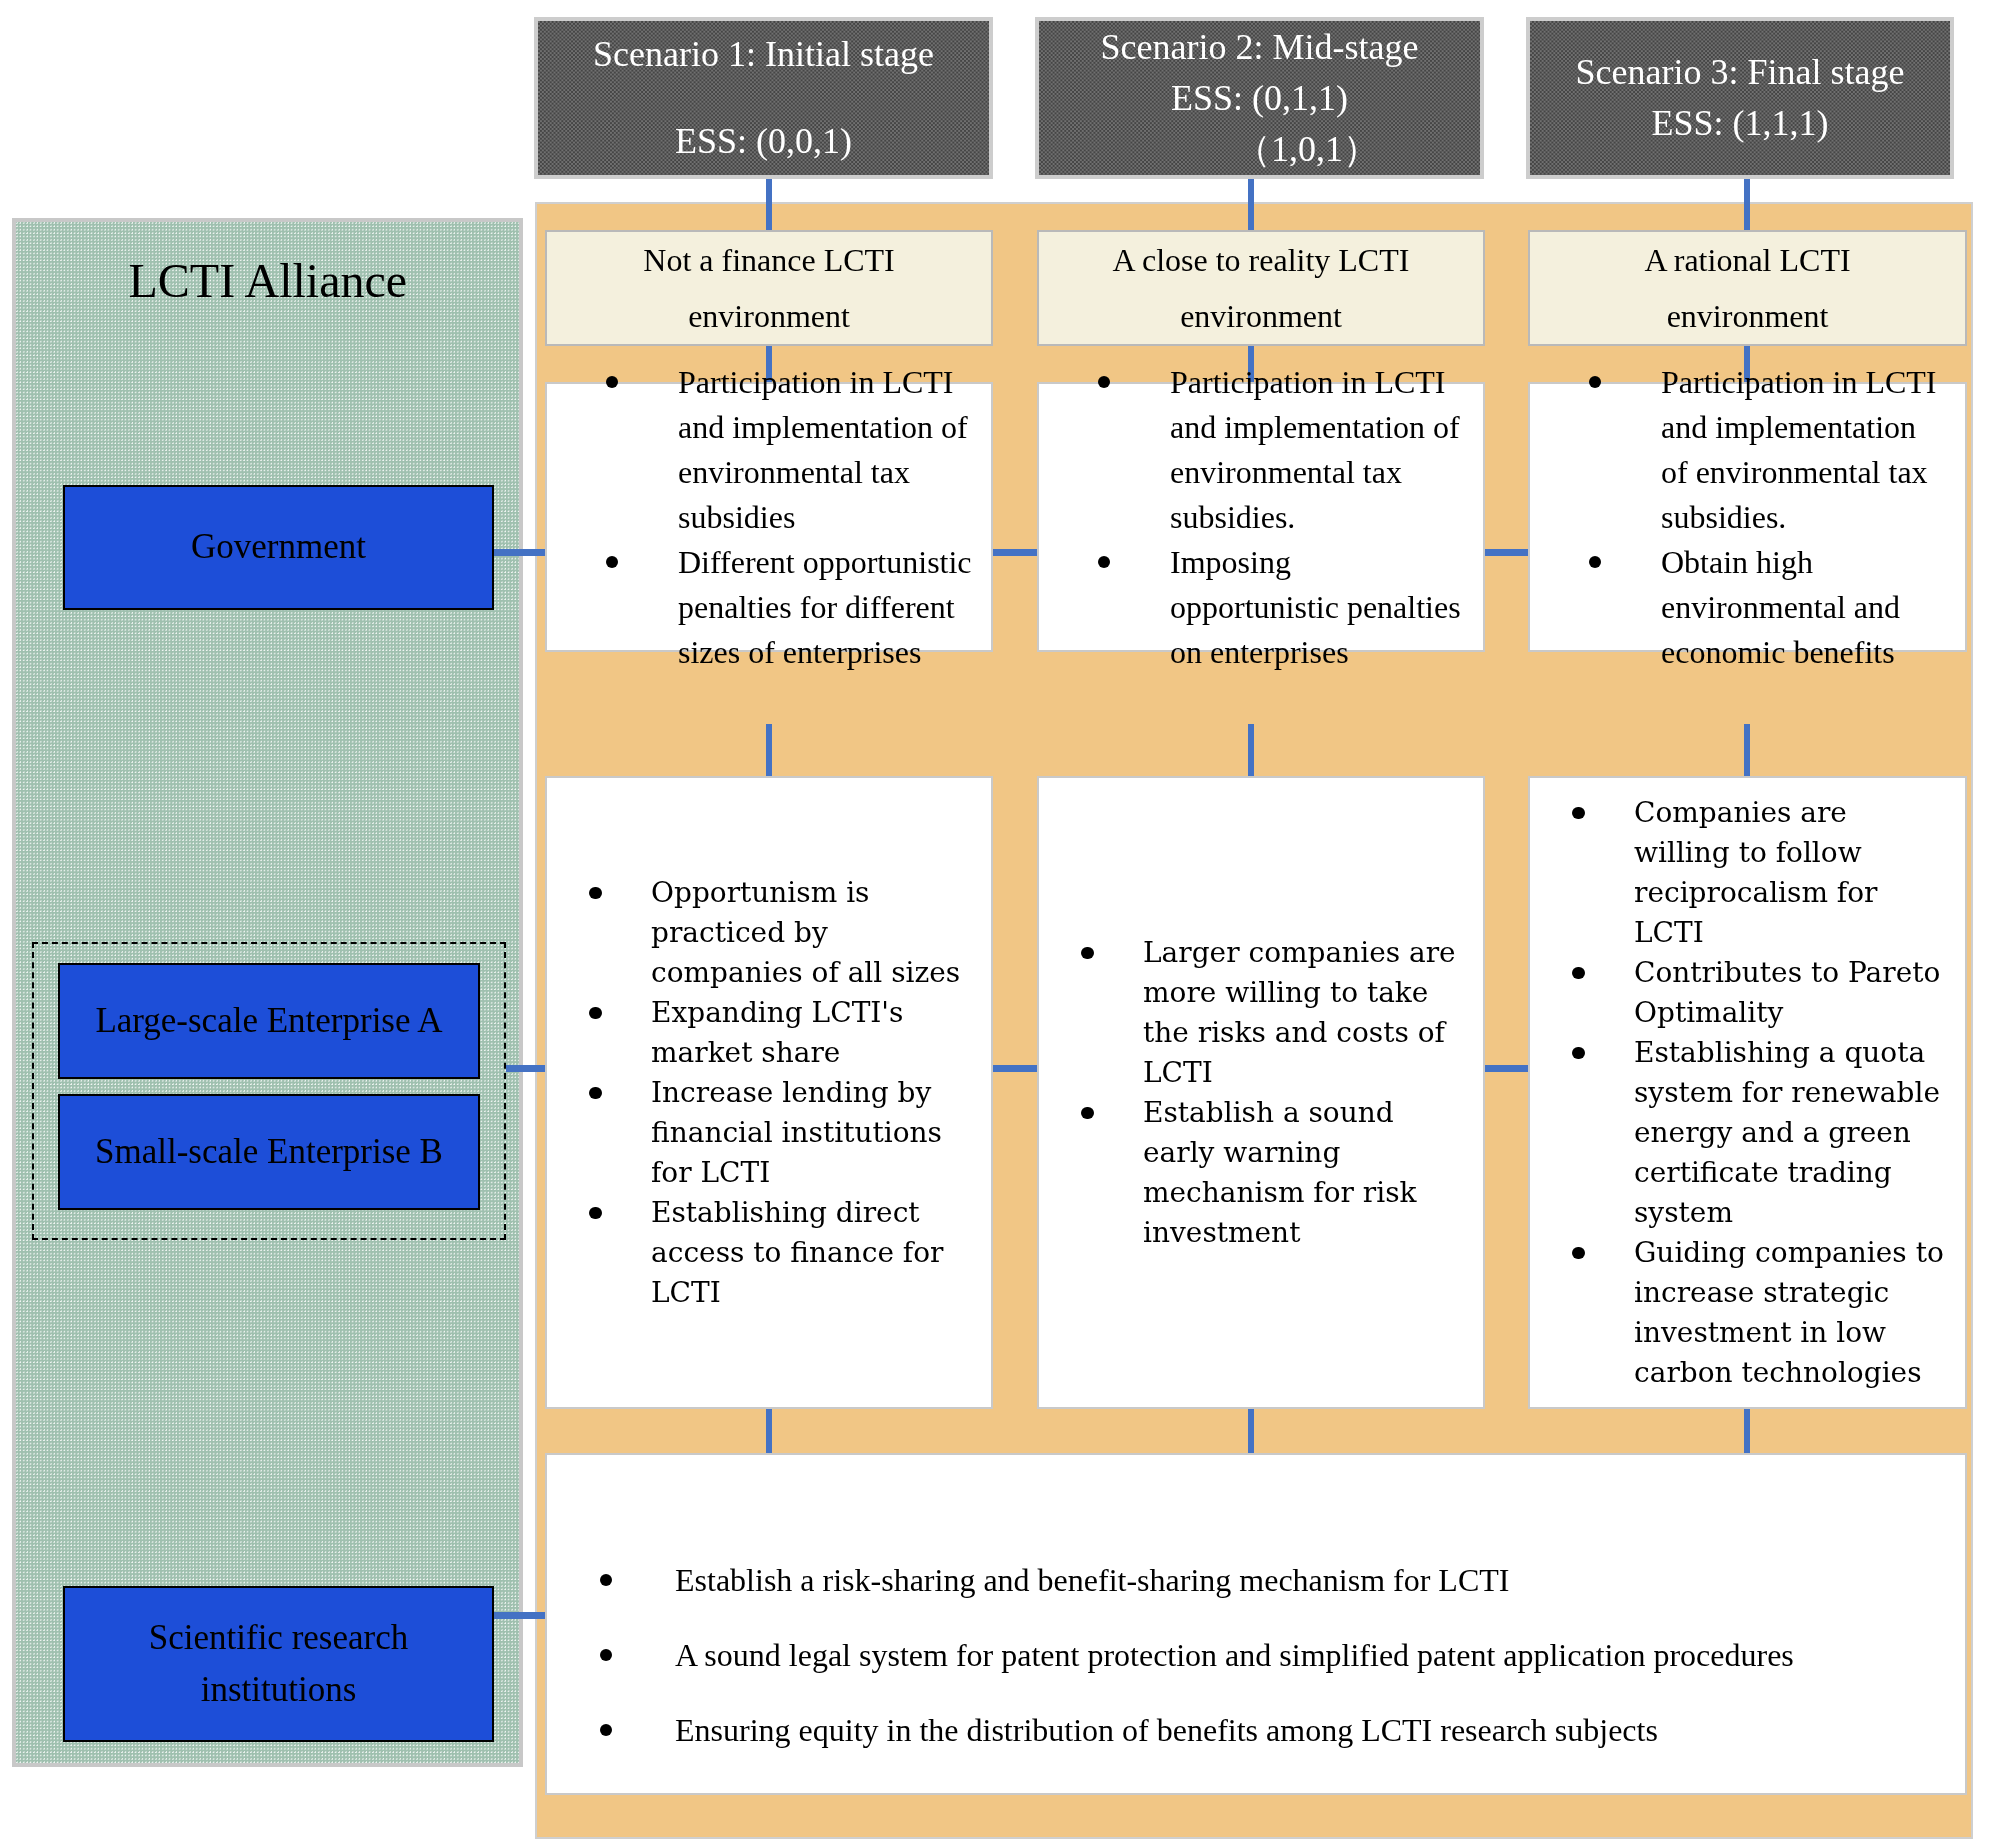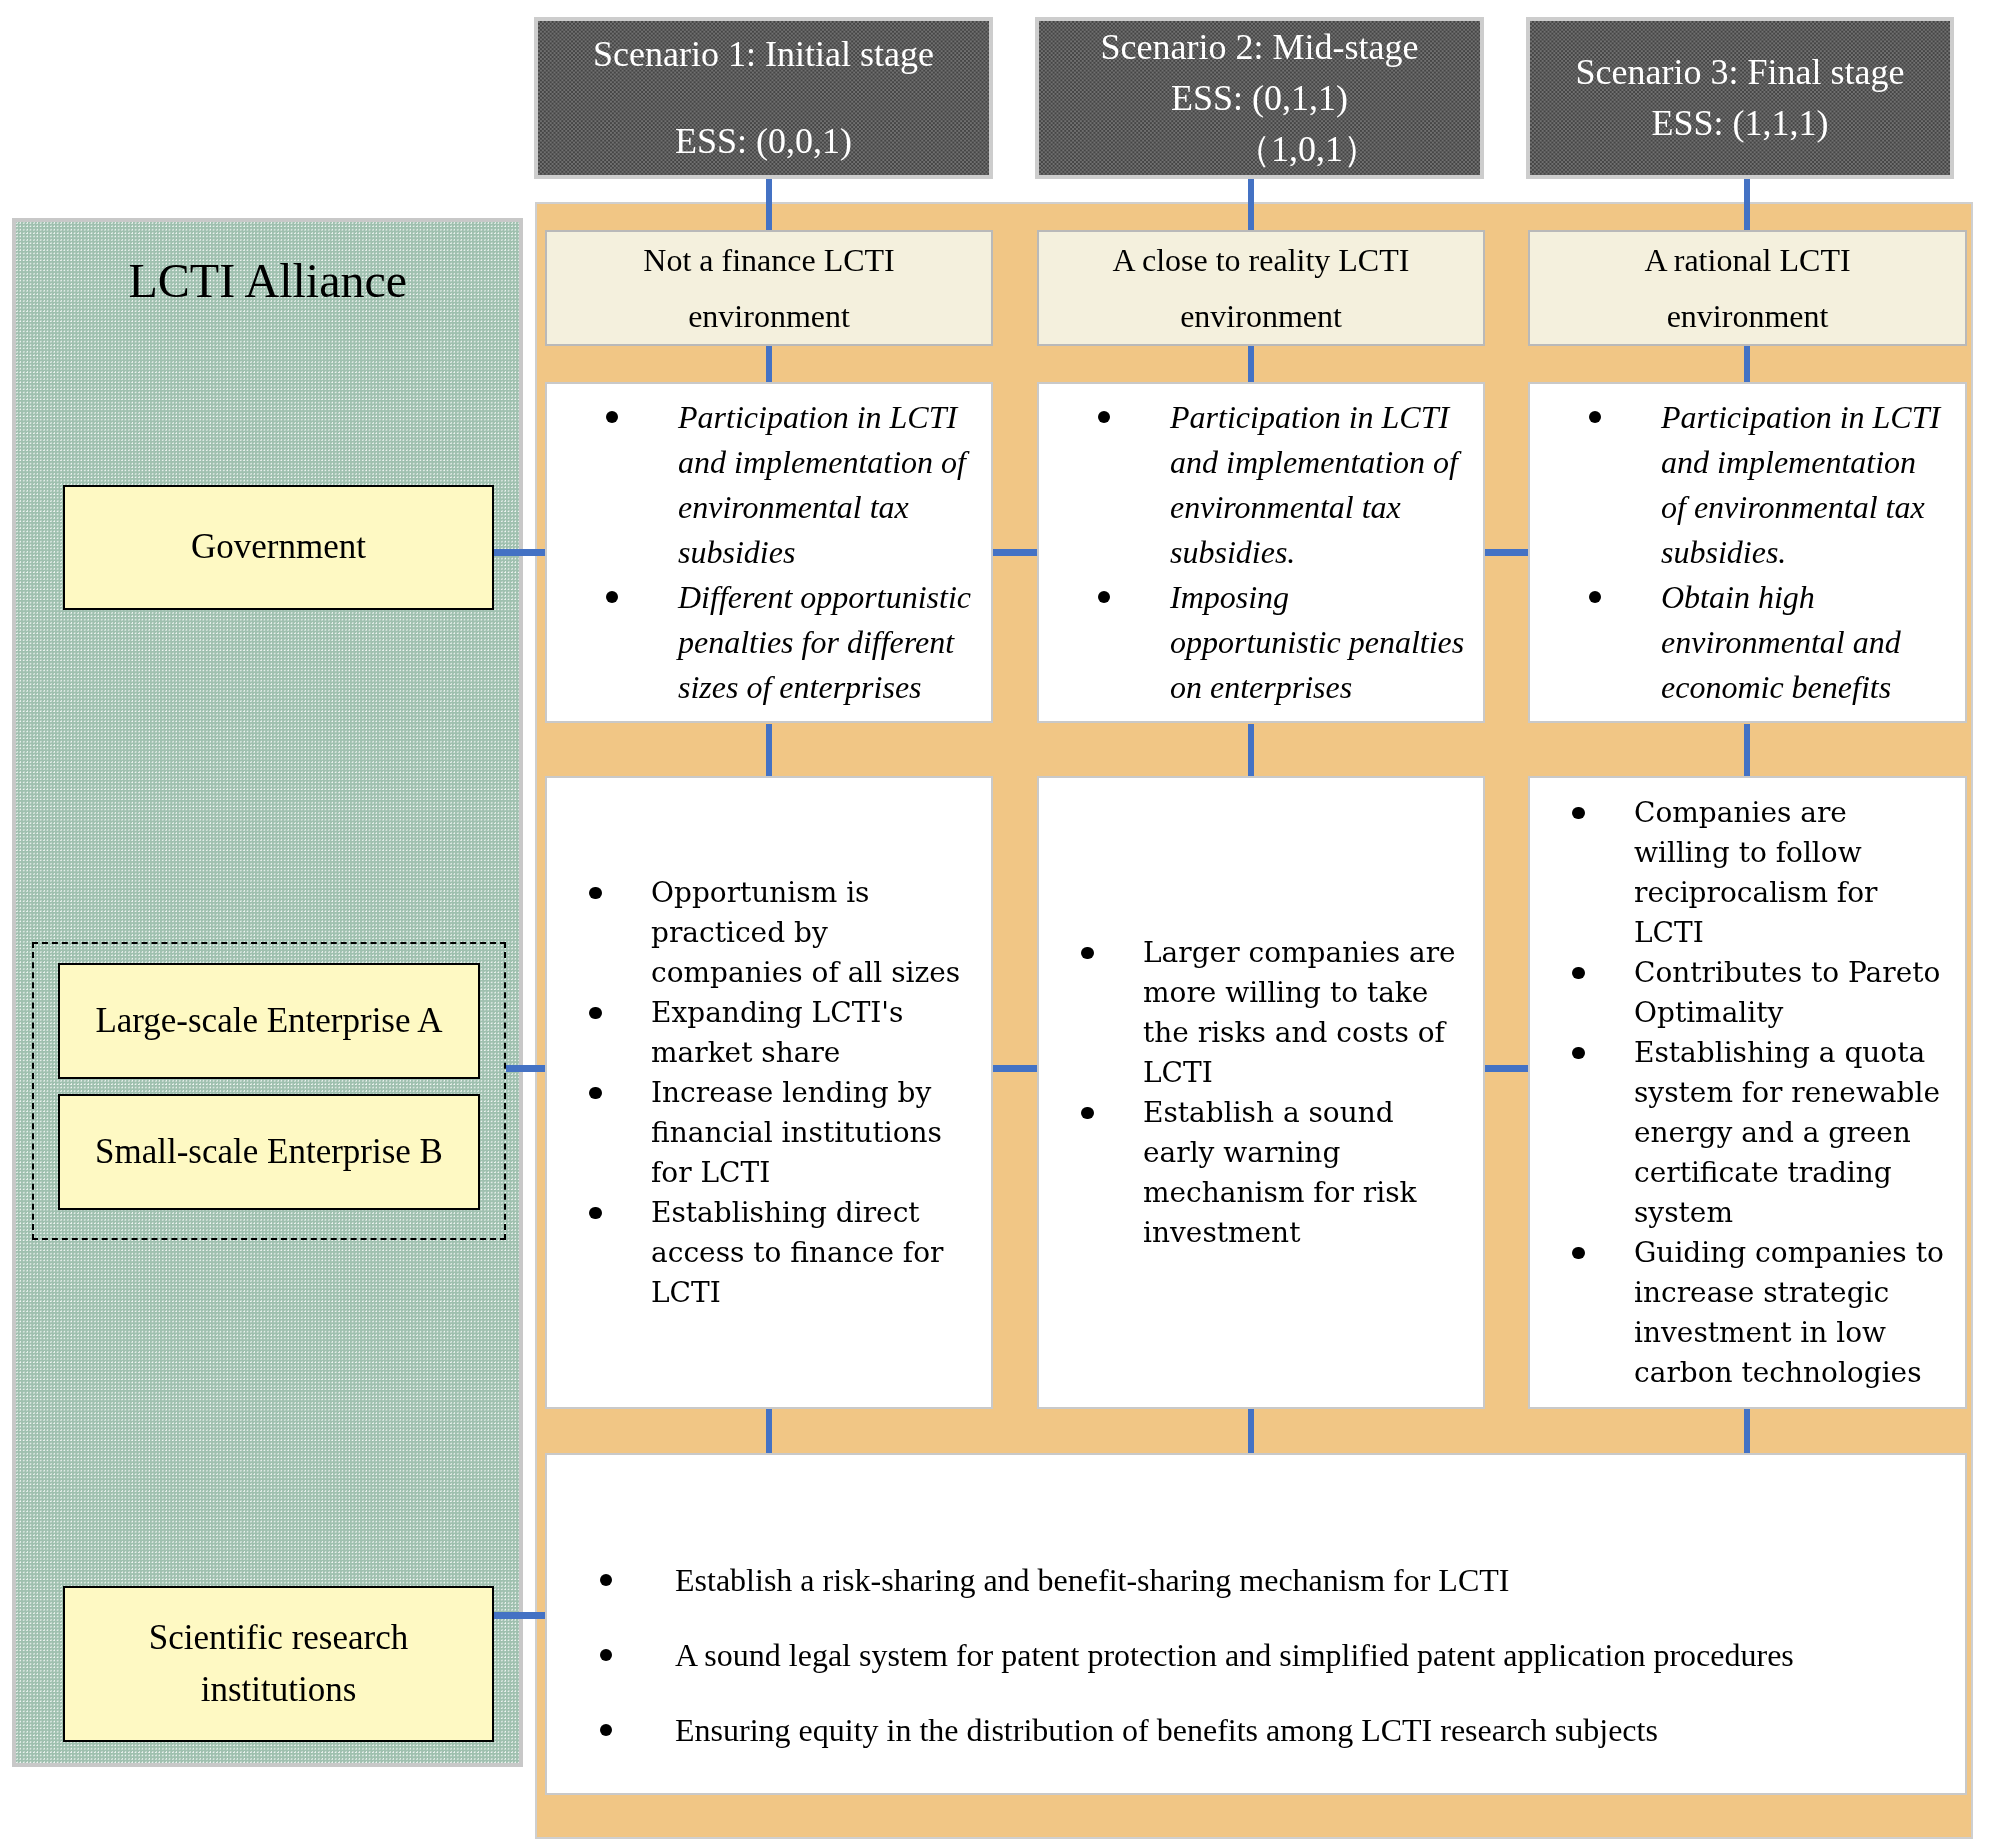--- a/index.html
+++ b/index.html
@@ -18,21 +18,21 @@
     background-color:#9fc0af;
     background-image:radial-gradient(circle at 1.1px 1.1px, rgba(255,255,255,0.85) 0.8px, transparent 0.9px);
     background-size:3.4px 3.4px;
     z-index:1;
   }
   .sidebar-title {
     left:12.3px; top:250px; width:511px; text-align:center;
     font-size:48px; line-height:61px; z-index:3;
   }
   .side-box {
-    background:#fef9c3; border:2.2px solid #000000;
+    background:#1d4ed8; border:2.2px solid #000000;
     display:flex; align-items:center; justify-content:center;
     text-align:center; font-size:35px; line-height:1.5; z-index:3;
   }
   .dashed-box { border:2.2px dashed #000000; z-index:2; }
 
   
   .orange-panel {
     left:535px; top:202px; width:1438px; height:1637px;
     background:#f1c685; border:2.2px solid #cfcfcf; z-index:0;
   }
@@ -57,21 +57,21 @@
     display:flex; align-items:center; justify-content:center;
     text-align:center; font-size:32px; line-height:56px;
     padding:0 31px; z-index:3;
   }
 
   
   .cell {
     background:#ffffff; border:2.8px solid #c9c9c9;
     display:flex; flex-direction:column; justify-content:center; z-index:3;
   }
-  .gov-cell { top:382px; height:341px;font-style:italic; }
+  .gov-cell { top:382px; height:270px; }
   .ent-cell { top:776px; height:633px; }
   .res-box  { left:545px; top:1453px; width:1422px; height:342px;
               justify-content:flex-start; padding-top:103px; }
 
   ul.blist { list-style:none; margin:0; padding:0 17px 0 25px; }
   ul.blist li { position:relative; padding-left:106px; }
   ul.blist li::before {
     content:""; position:absolute; left:34px; top:16px;
     width:12.3px; height:12.3px; border-radius:50%; background:#000;
   }

